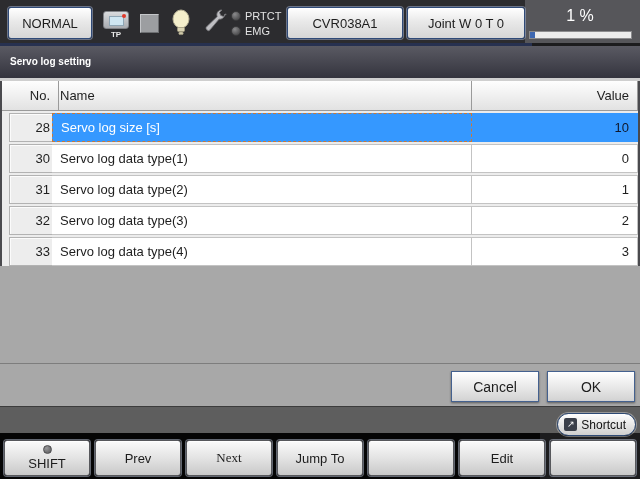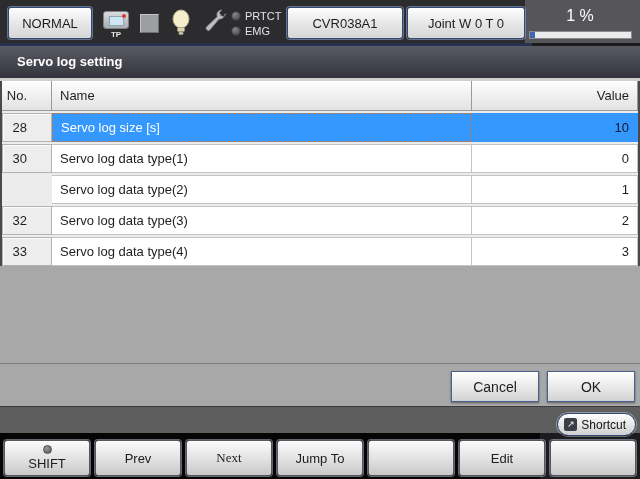--- a/index.html
+++ b/index.html
@@ -37,34 +37,34 @@
   .led{width:10px;height:10px;border-radius:50%;margin-right:4px;
     background:radial-gradient(circle at 35% 30%,#8a8a8c,#525254 70%);border:1px solid #3a3a3c;}
   .led-label{font-size:11px;color:#e3e3e3;}
 
   .speed-text{position:absolute;left:525px;top:7px;width:110px;text-align:center;font-size:16px;color:#fff;}
   .speed-track{position:absolute;left:529px;top:31px;width:103px;height:8px;background:#ececec;border:1px solid #8c8c8e;}
   .speed-fill{height:100%;background:#3e68b2;}
 
   
   .titlebar{position:absolute;left:0;top:46px;width:640px;height:32px;
-    background:linear-gradient(#5a5a63,#34343e);color:#fff;font-size:13px;font-weight:bold;
-    line-height:32px;padding-left:17px;}
+    background:linear-gradient(#5a5a63,#34343e);color:#fff;font-size:10px;font-weight:bold;
+    line-height:32px;padding-left:10px;}
   .title-strip{position:absolute;left:0;top:78px;width:640px;height:3px;background:#cfcfcf;}
 
   
   .table-zone{position:absolute;left:0;top:81px;width:640px;height:185px;background:#ececec;
     border-left:2px solid #4a4a4e;border-right:2px solid #4a4a4e;}
   .thead{position:absolute;left:0;top:0;width:636px;height:30px;
     background:linear-gradient(#fefefe,#e2e2e2);border-bottom:1px solid #9a9a9a;}
   .thead .cell{background:transparent;border:none;border-right:1px solid #9a9a9a;color:#1e1e1e;}
   .trow{position:absolute;left:0;width:636px;height:29px;}
   .cell{position:absolute;top:0;height:100%;font-size:13px;color:#1e1e1e;
     display:flex;align-items:center;}
-  .cell.c-no{left:0;width:50px;justify-content:flex-end;padding-right:24px;}
+  .cell.c-no{left:7px;width:50px;justify-content:flex-end;padding-right:8px;}
   .cell.c-name{left:50px;width:420px;padding-left:8px;}
   .cell.c-val{left:470px;width:166px;justify-content:flex-end;padding-right:8px;}
   .trow .c-no{background:#ededed;border:1px solid #b2b2b2;box-shadow:inset 1px 1px 0 #fbfbfb;}
   .trow .c-name,.trow .c-val{background:#fff;border:1px solid #c3c3c3;border-left:none;}
   .trow.selected .c-name{background:#3598ff;color:#fff;border:1px dashed #c8793a;}
   .trow.selected .c-val{background:#3598ff;color:#0f172a;border:1px solid #3598ff;border-left:none;}
 
   
   .filler{position:absolute;left:0;top:266px;width:640px;height:97px;background:#a8a8a8;}
   .band-line{position:absolute;left:0;top:363px;width:640px;height:1px;background:#7d7d7d;}
@@ -167,20 +167,21 @@
       <div class="cell c-no">28</div>
       <div class="cell c-name">Servo log size [s]</div>
       <div class="cell c-val">10</div>
     </div>
     <div class="trow" style="top:63px;">
       <div class="cell c-no">30</div>
       <div class="cell c-name">Servo log data type(1)</div>
       <div class="cell c-val">0</div>
     </div>
     <div class="trow" style="top:94px;">
+      <div class="cell c-no">31</div>
       <div class="cell c-name">Servo log data type(2)</div>
       <div class="cell c-val">1</div>
     </div>
     <div class="trow" style="top:125px;">
       <div class="cell c-no">32</div>
       <div class="cell c-name">Servo log data type(3)</div>
       <div class="cell c-val">2</div>
     </div>
     <div class="trow" style="top:156px;">
       <div class="cell c-no">33</div>

